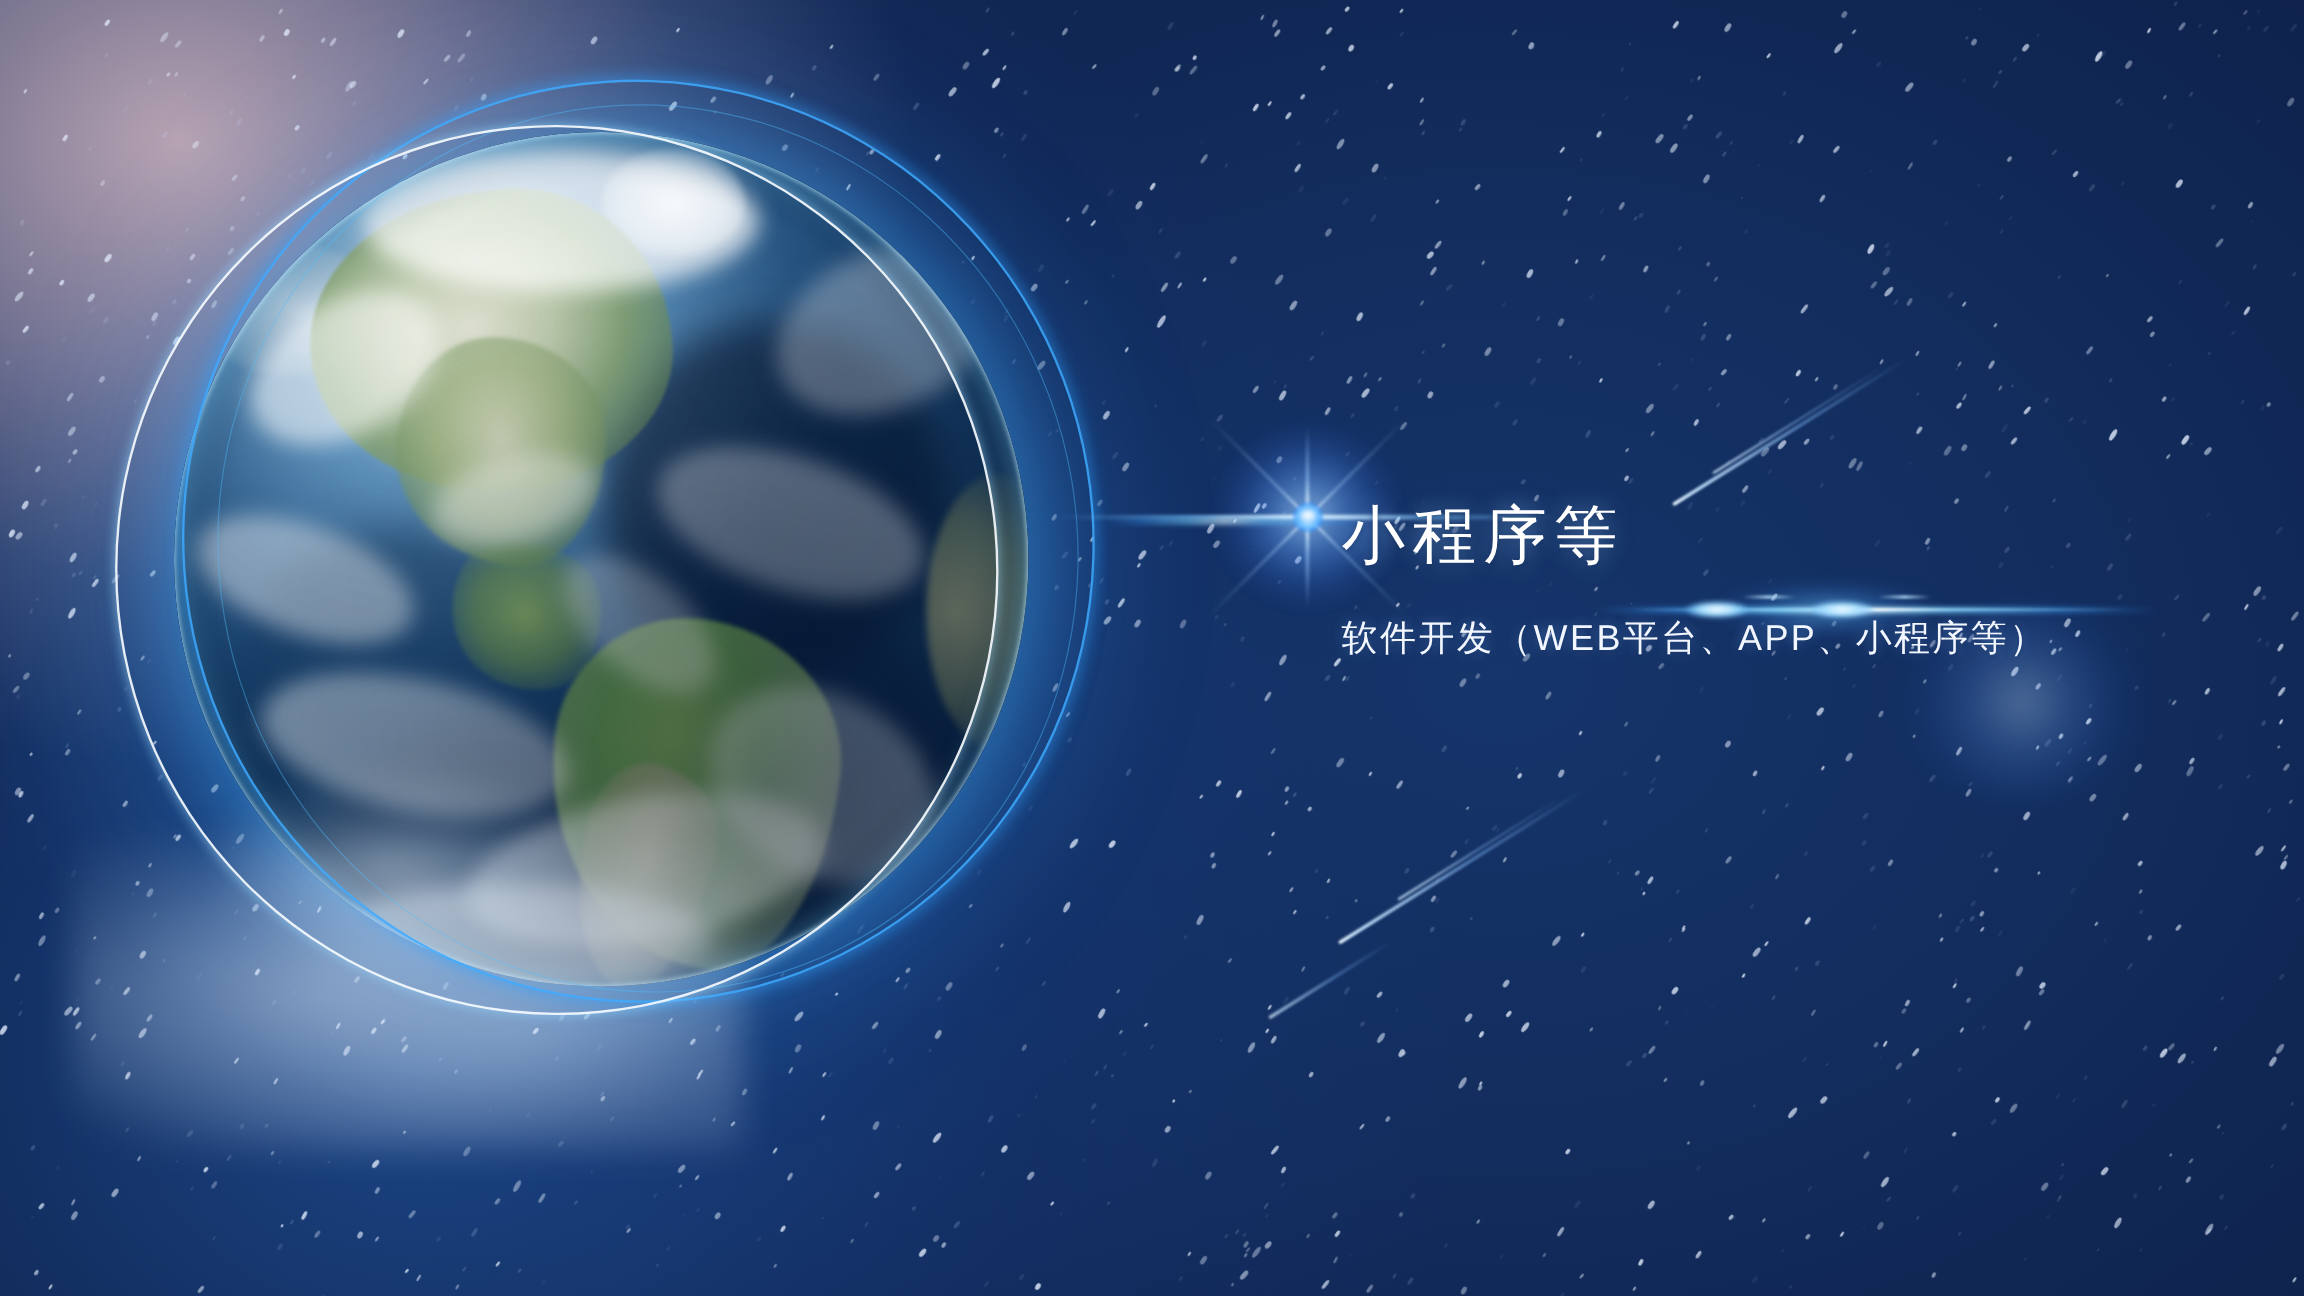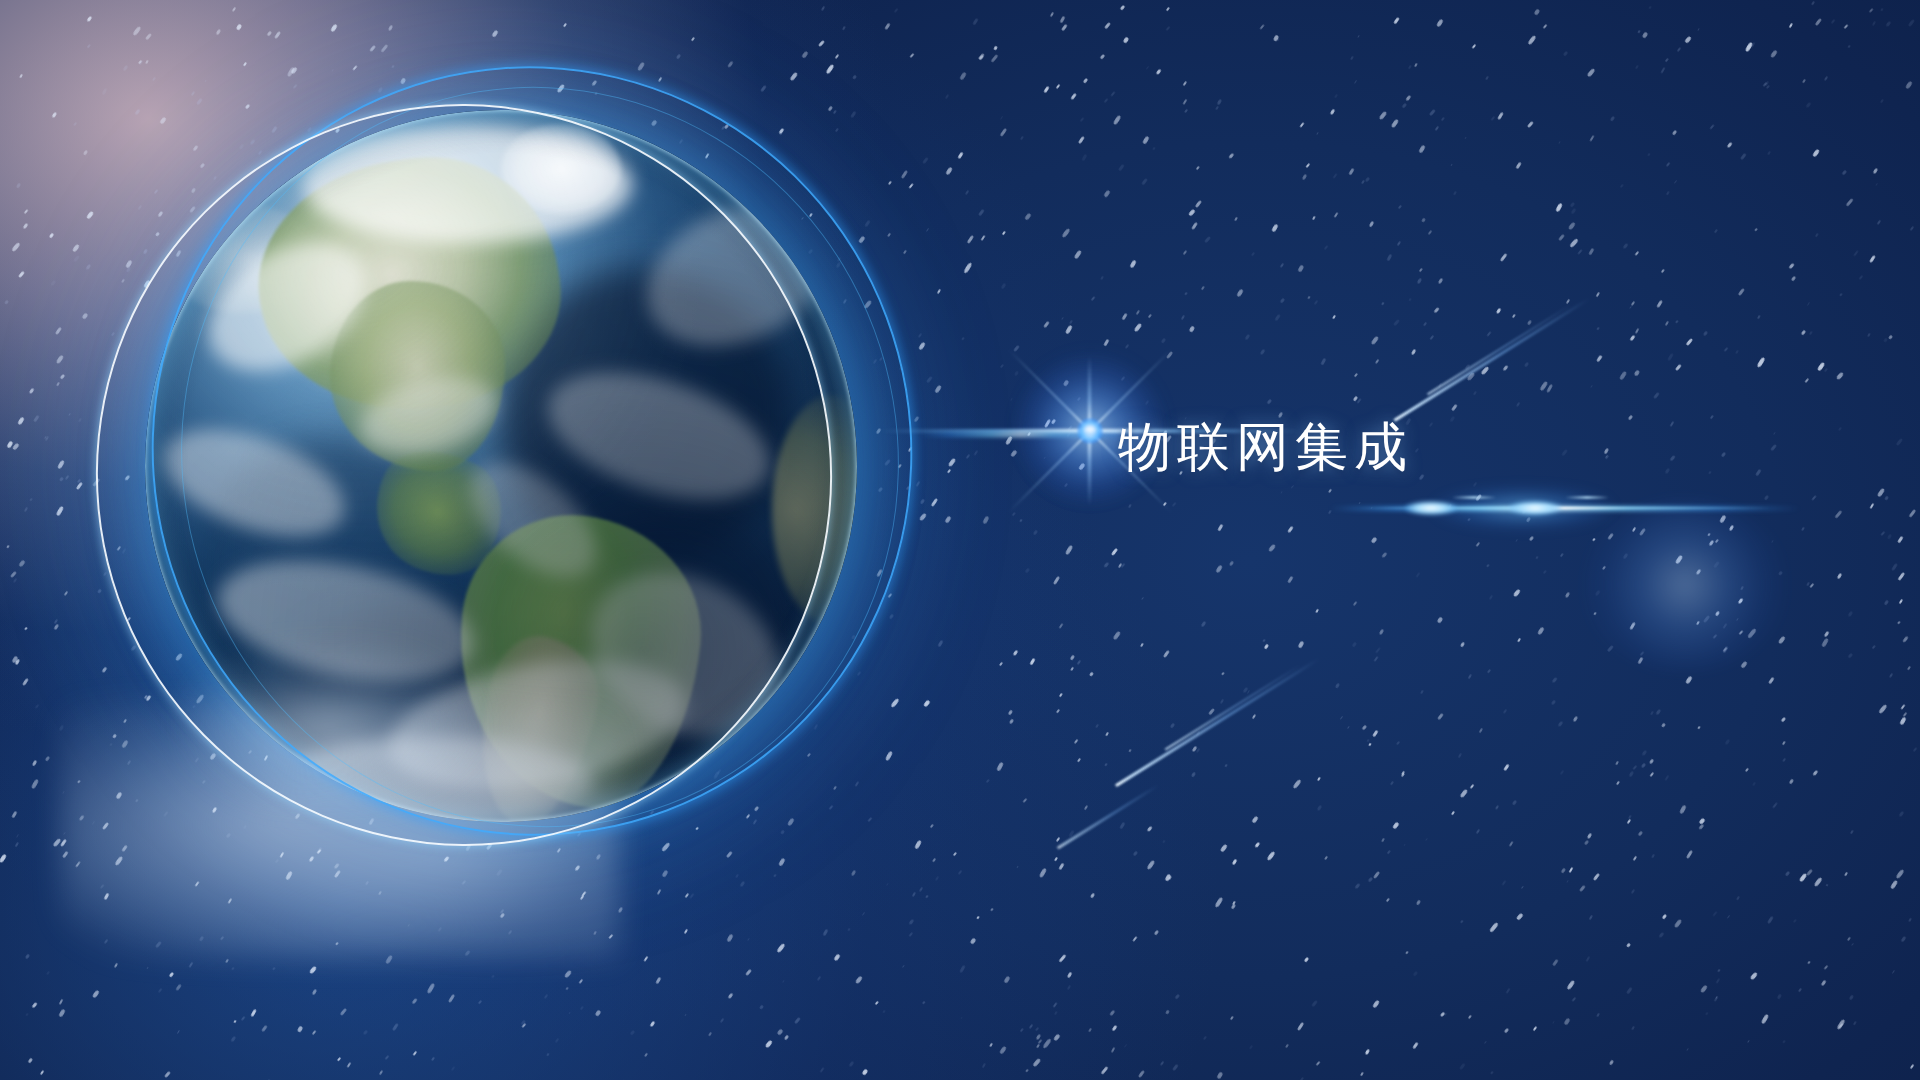--- a/index.html
+++ b/index.html
@@ -1556,18 +1556,19 @@
     <div class="blob" style="left:38%;"></div>
     <div class="tick" style="left:26%;"></div>
     <div class="tick" style="left:50%;"></div>
   </div>
 
   <div class="streak" style="left:920px; top:424px; width:220px; height:20px; opacity:.7;">
     <div class="line"></div>
   </div>
 
   <div class="copy">
-    <div class="title">物联网集成</div>
+    <div class="title">小程序等</div>
     <div class="sub">
+      <div>软件开发（WEB平台、APP、小程序等）</div>
     </div>
   </div>
 
 </div>
 
 </body></html>

